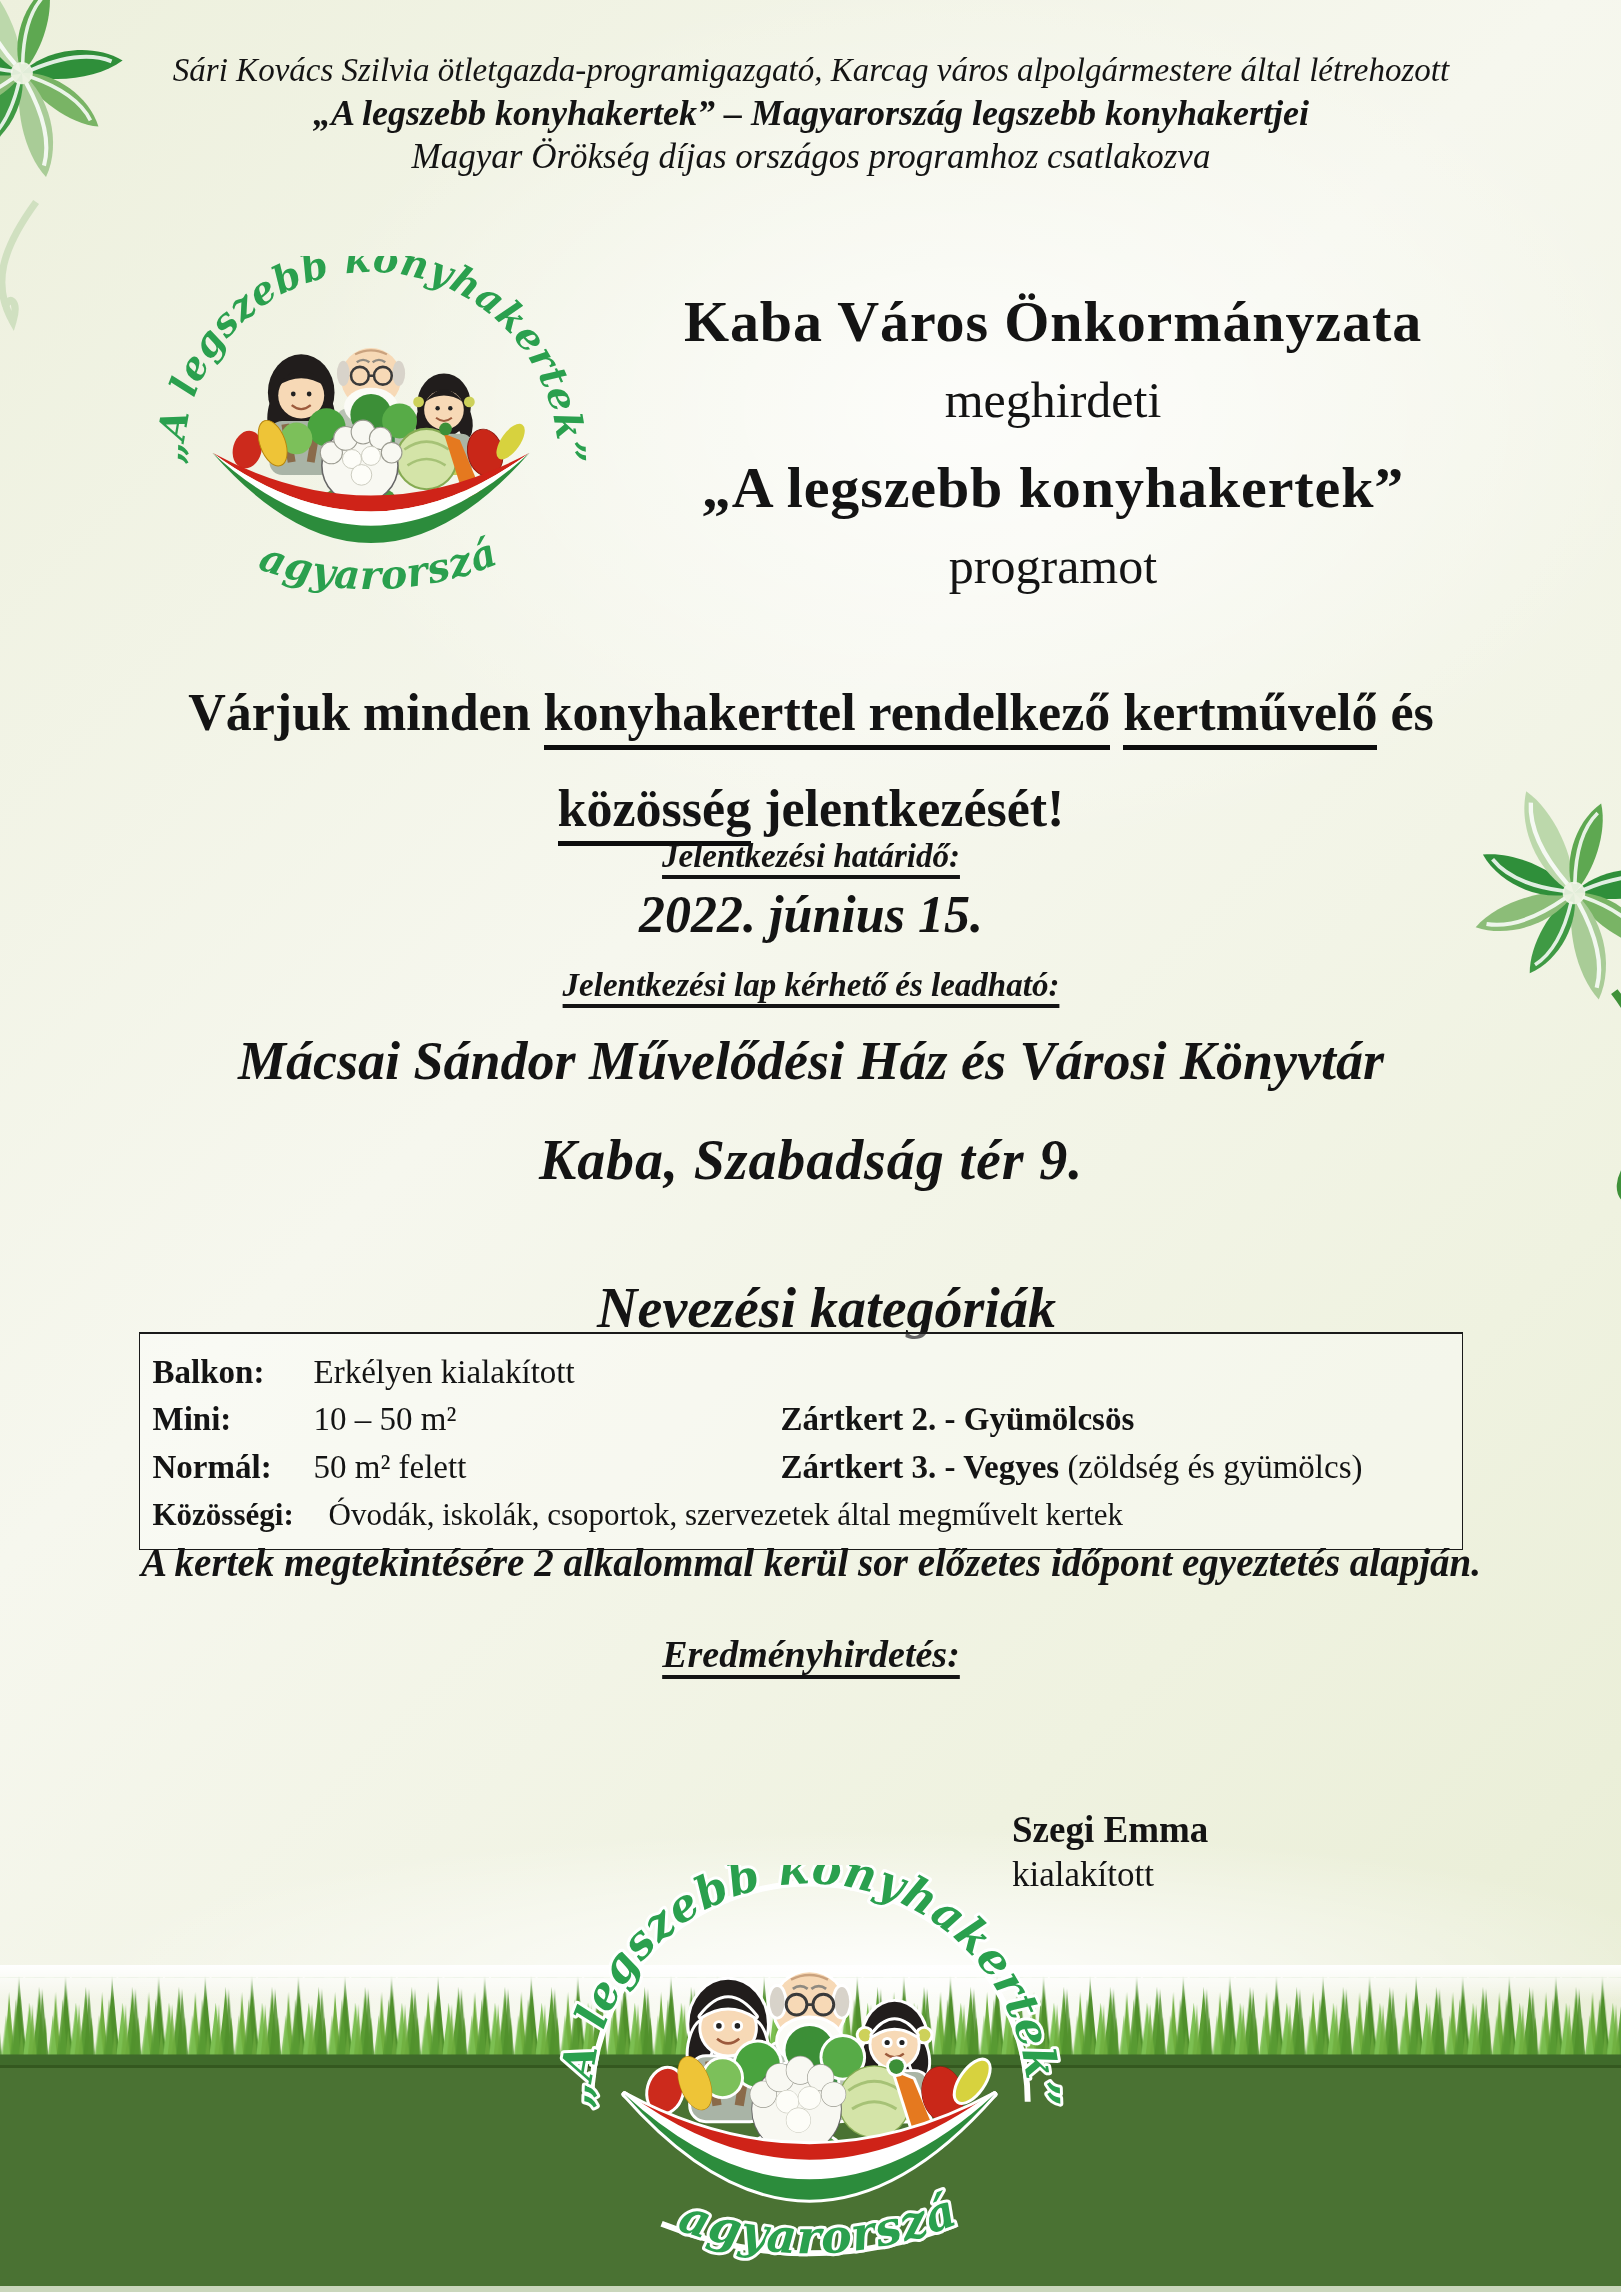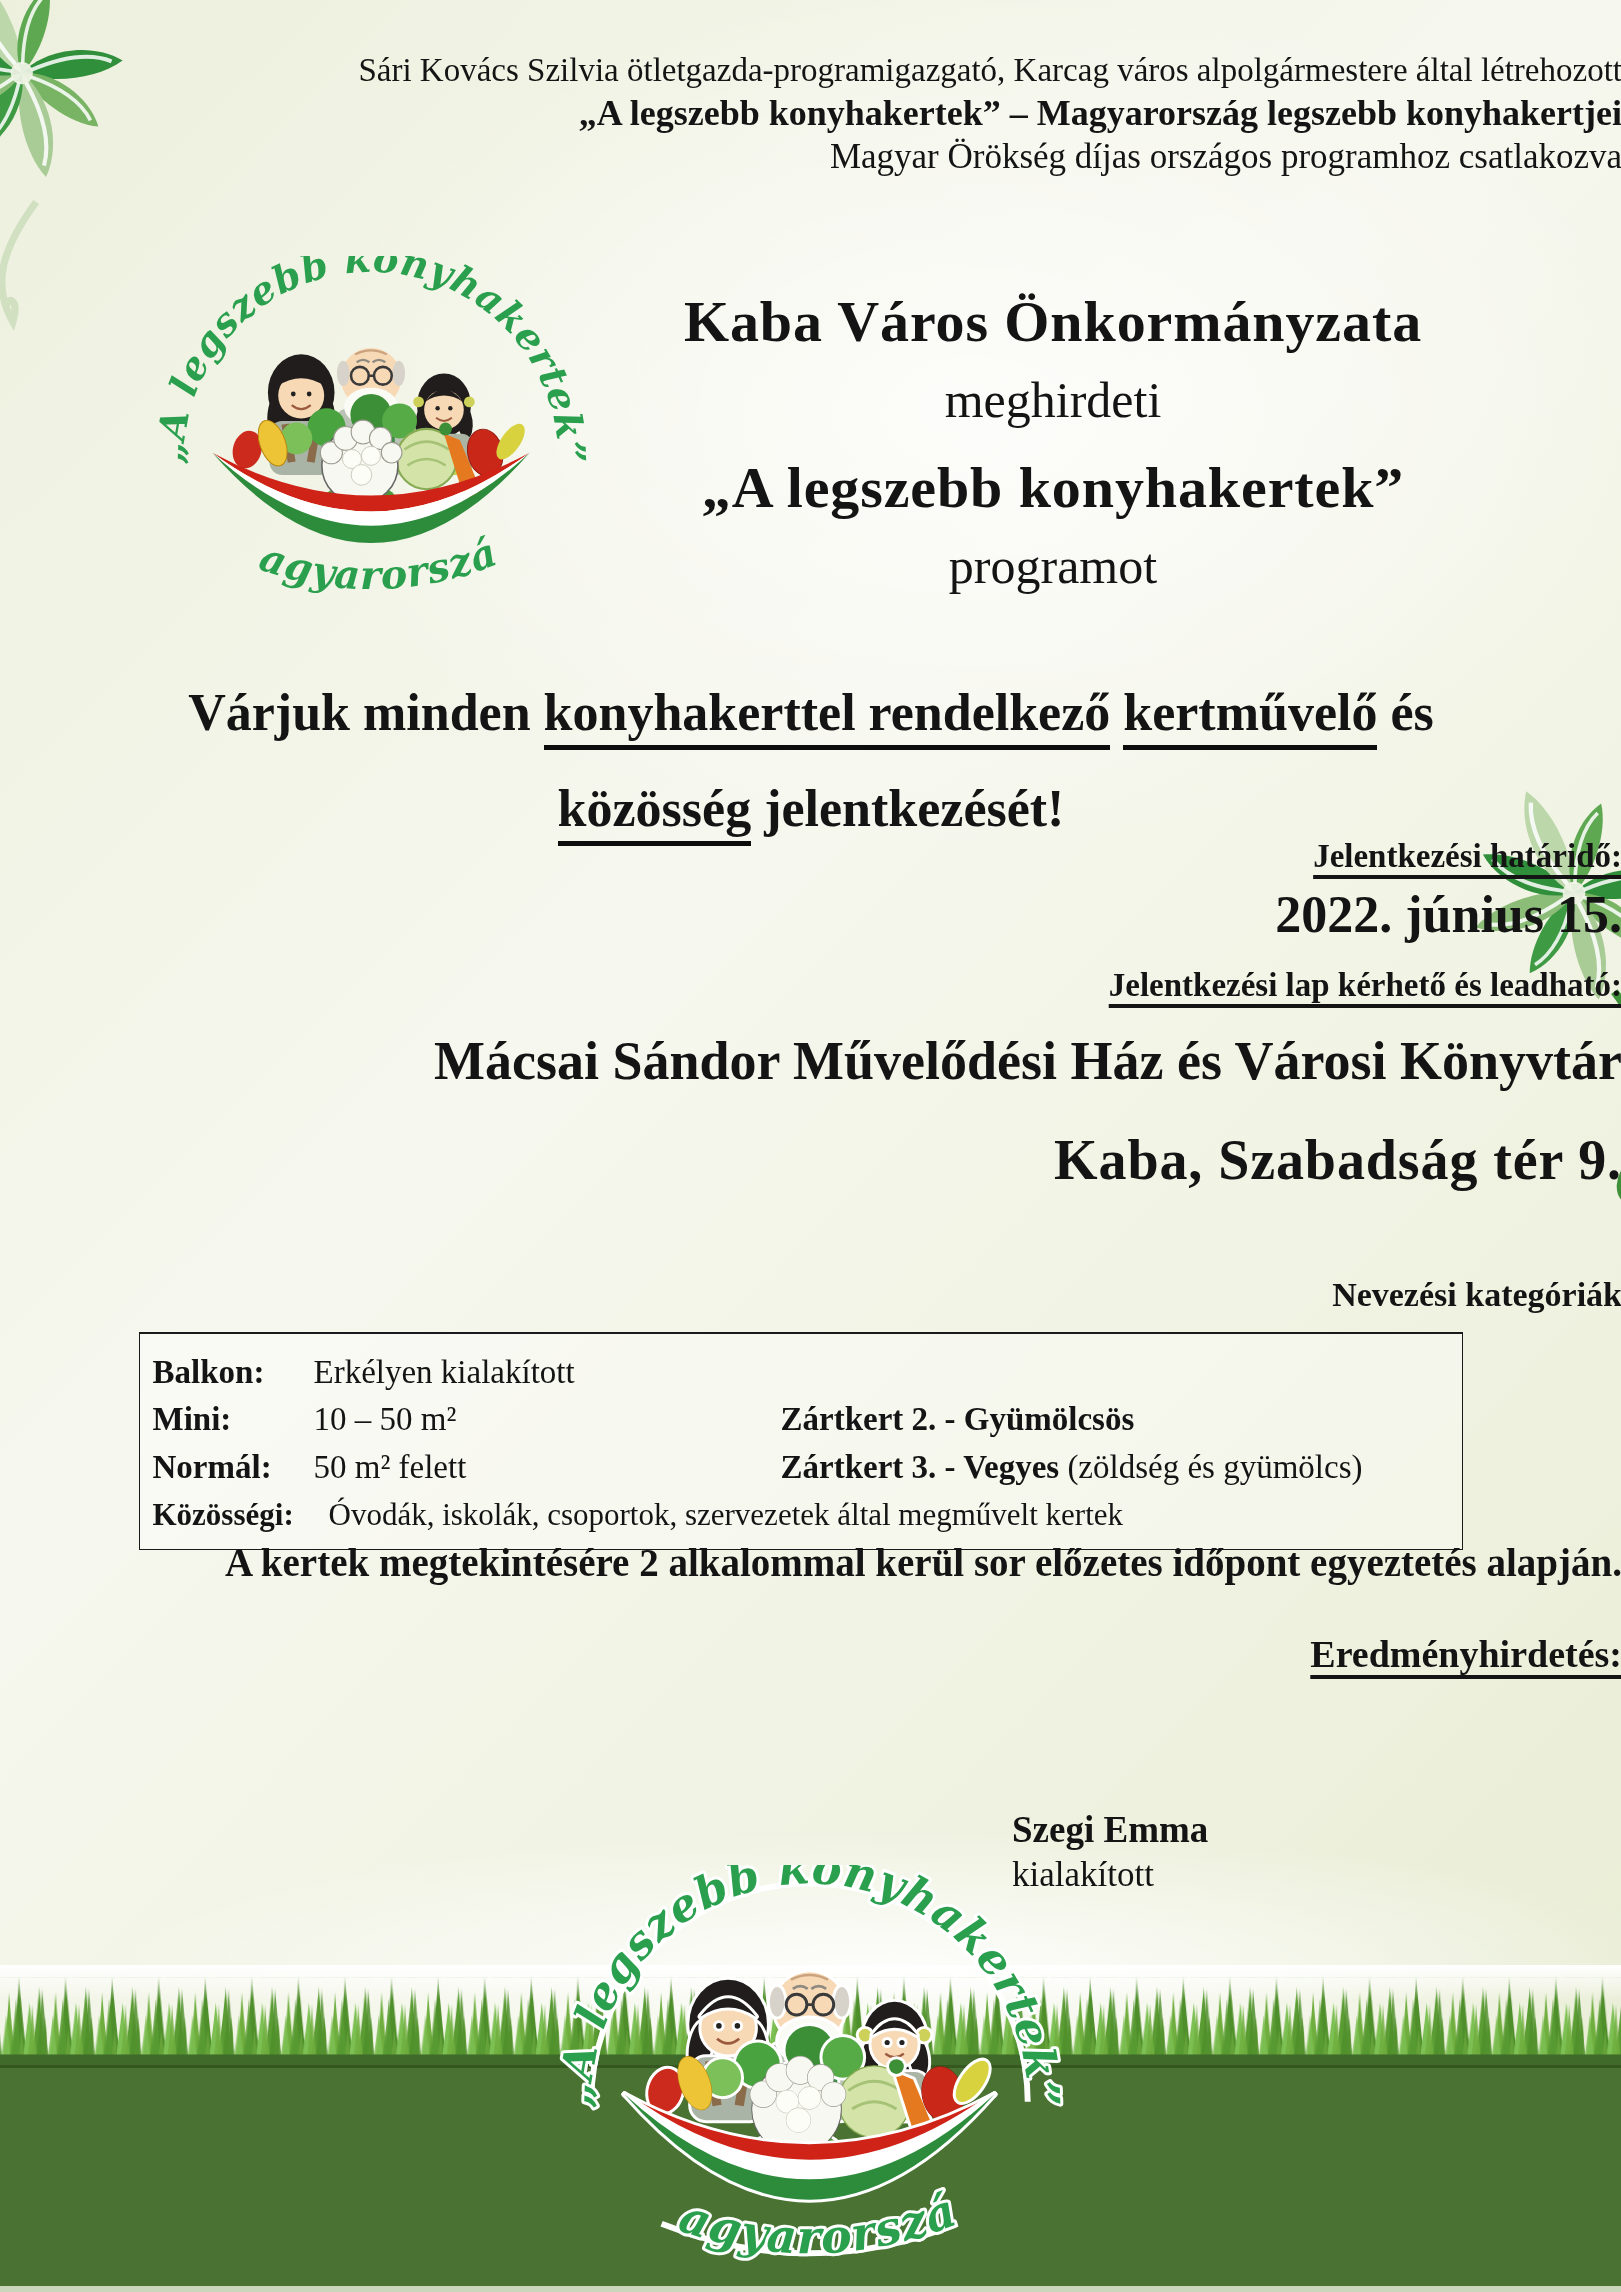--- a/index.html
+++ b/index.html
@@ -5,41 +5,41 @@
   html,body{margin:0;padding:0;background:#888;}
   .page{
     position:relative;width:1622px;height:2293px;overflow:hidden;
     font-family:"Liberation Serif","DejaVu Serif",serif;color:#141414;
     background:
       radial-gradient(806px 143px at 55% 86%, rgba(255,255,255,.9), rgba(255,255,255,0)),
       radial-gradient(985px 627px at 60% 18%, rgba(255,255,255,.75), rgba(255,255,255,0) 70%),
       linear-gradient(135deg,#edf0dd 0%,#f6f7ee 40%,#eff2e0 72%,#e7ecd2 100%);
   }
   .abs{position:absolute;}
-  .ctr{left:0;right:0;text-align:right;}
+  .ctr{left:0;right:0;text-align:center;font-style:italic;}
   
   .hdr{top:50px;line-height:1.23;}
   .hdr .h1{font-size:33px;}
   .hdr .h2{font-size:36px;font-weight:bold;}
   .hdr .h3{font-size:35px;}
   .annc{top:288px;left:502px;width:1102px;text-align:center;}
   .annc div{height:83px;}
   .annc .big{font-size:58px;font-weight:bold;letter-spacing:0.9px;}
   .annc .mid{font-size:50px;}
   .invite{top:665px;left:54px;right:54px;text-align:center;
           font-size:52px;font-weight:bold;line-height:1.85;}
   .uline{display:inline-block;border-bottom:5.4px solid #0d0d0d;padding-bottom:1.8px;line-height:1.15;}
   .lbl-sm{font-size:33px;font-weight:bold;text-decoration:underline;
           text-decoration-thickness:3.6px;text-underline-offset:8px;}
   .deadline-lbl{top:838px;}
   .date-big{top:885px;font-size:52px;font-weight:bold;}
   .app-lbl{top:967px;}
   .venue{top:1030px;font-size:54px;font-weight:bold;}
   .address{top:1128px;font-size:56px;font-weight:bold;letter-spacing:0.9px;}
-  .cat-title{top:1276px;font-size:34px;font-weight:bold;margin-left:31px;}
+  .cat-title{top:1276px;font-size:56px;font-weight:bold;margin-left:31px;}
   
   .cat-table{left:139px;top:1332px;width:1324px;box-sizing:border-box;
              border:1.8px solid #1a1a1a;border-top-width:2.7px;
              background:rgba(255,255,255,.35);padding:14.3px 0 10.7px 12.5px;}
   .cat-row{display:grid;grid-template-columns:161px 467px 1fr;
            font-size:33px;padding:5.4px 0;align-items:baseline;}
   .cat-row.last{grid-template-columns:176px 1fr;font-size:31px;}
   .cat-row .lab{font-weight:bold;}
   .cat-row .zone b{font-weight:bold;}
   

